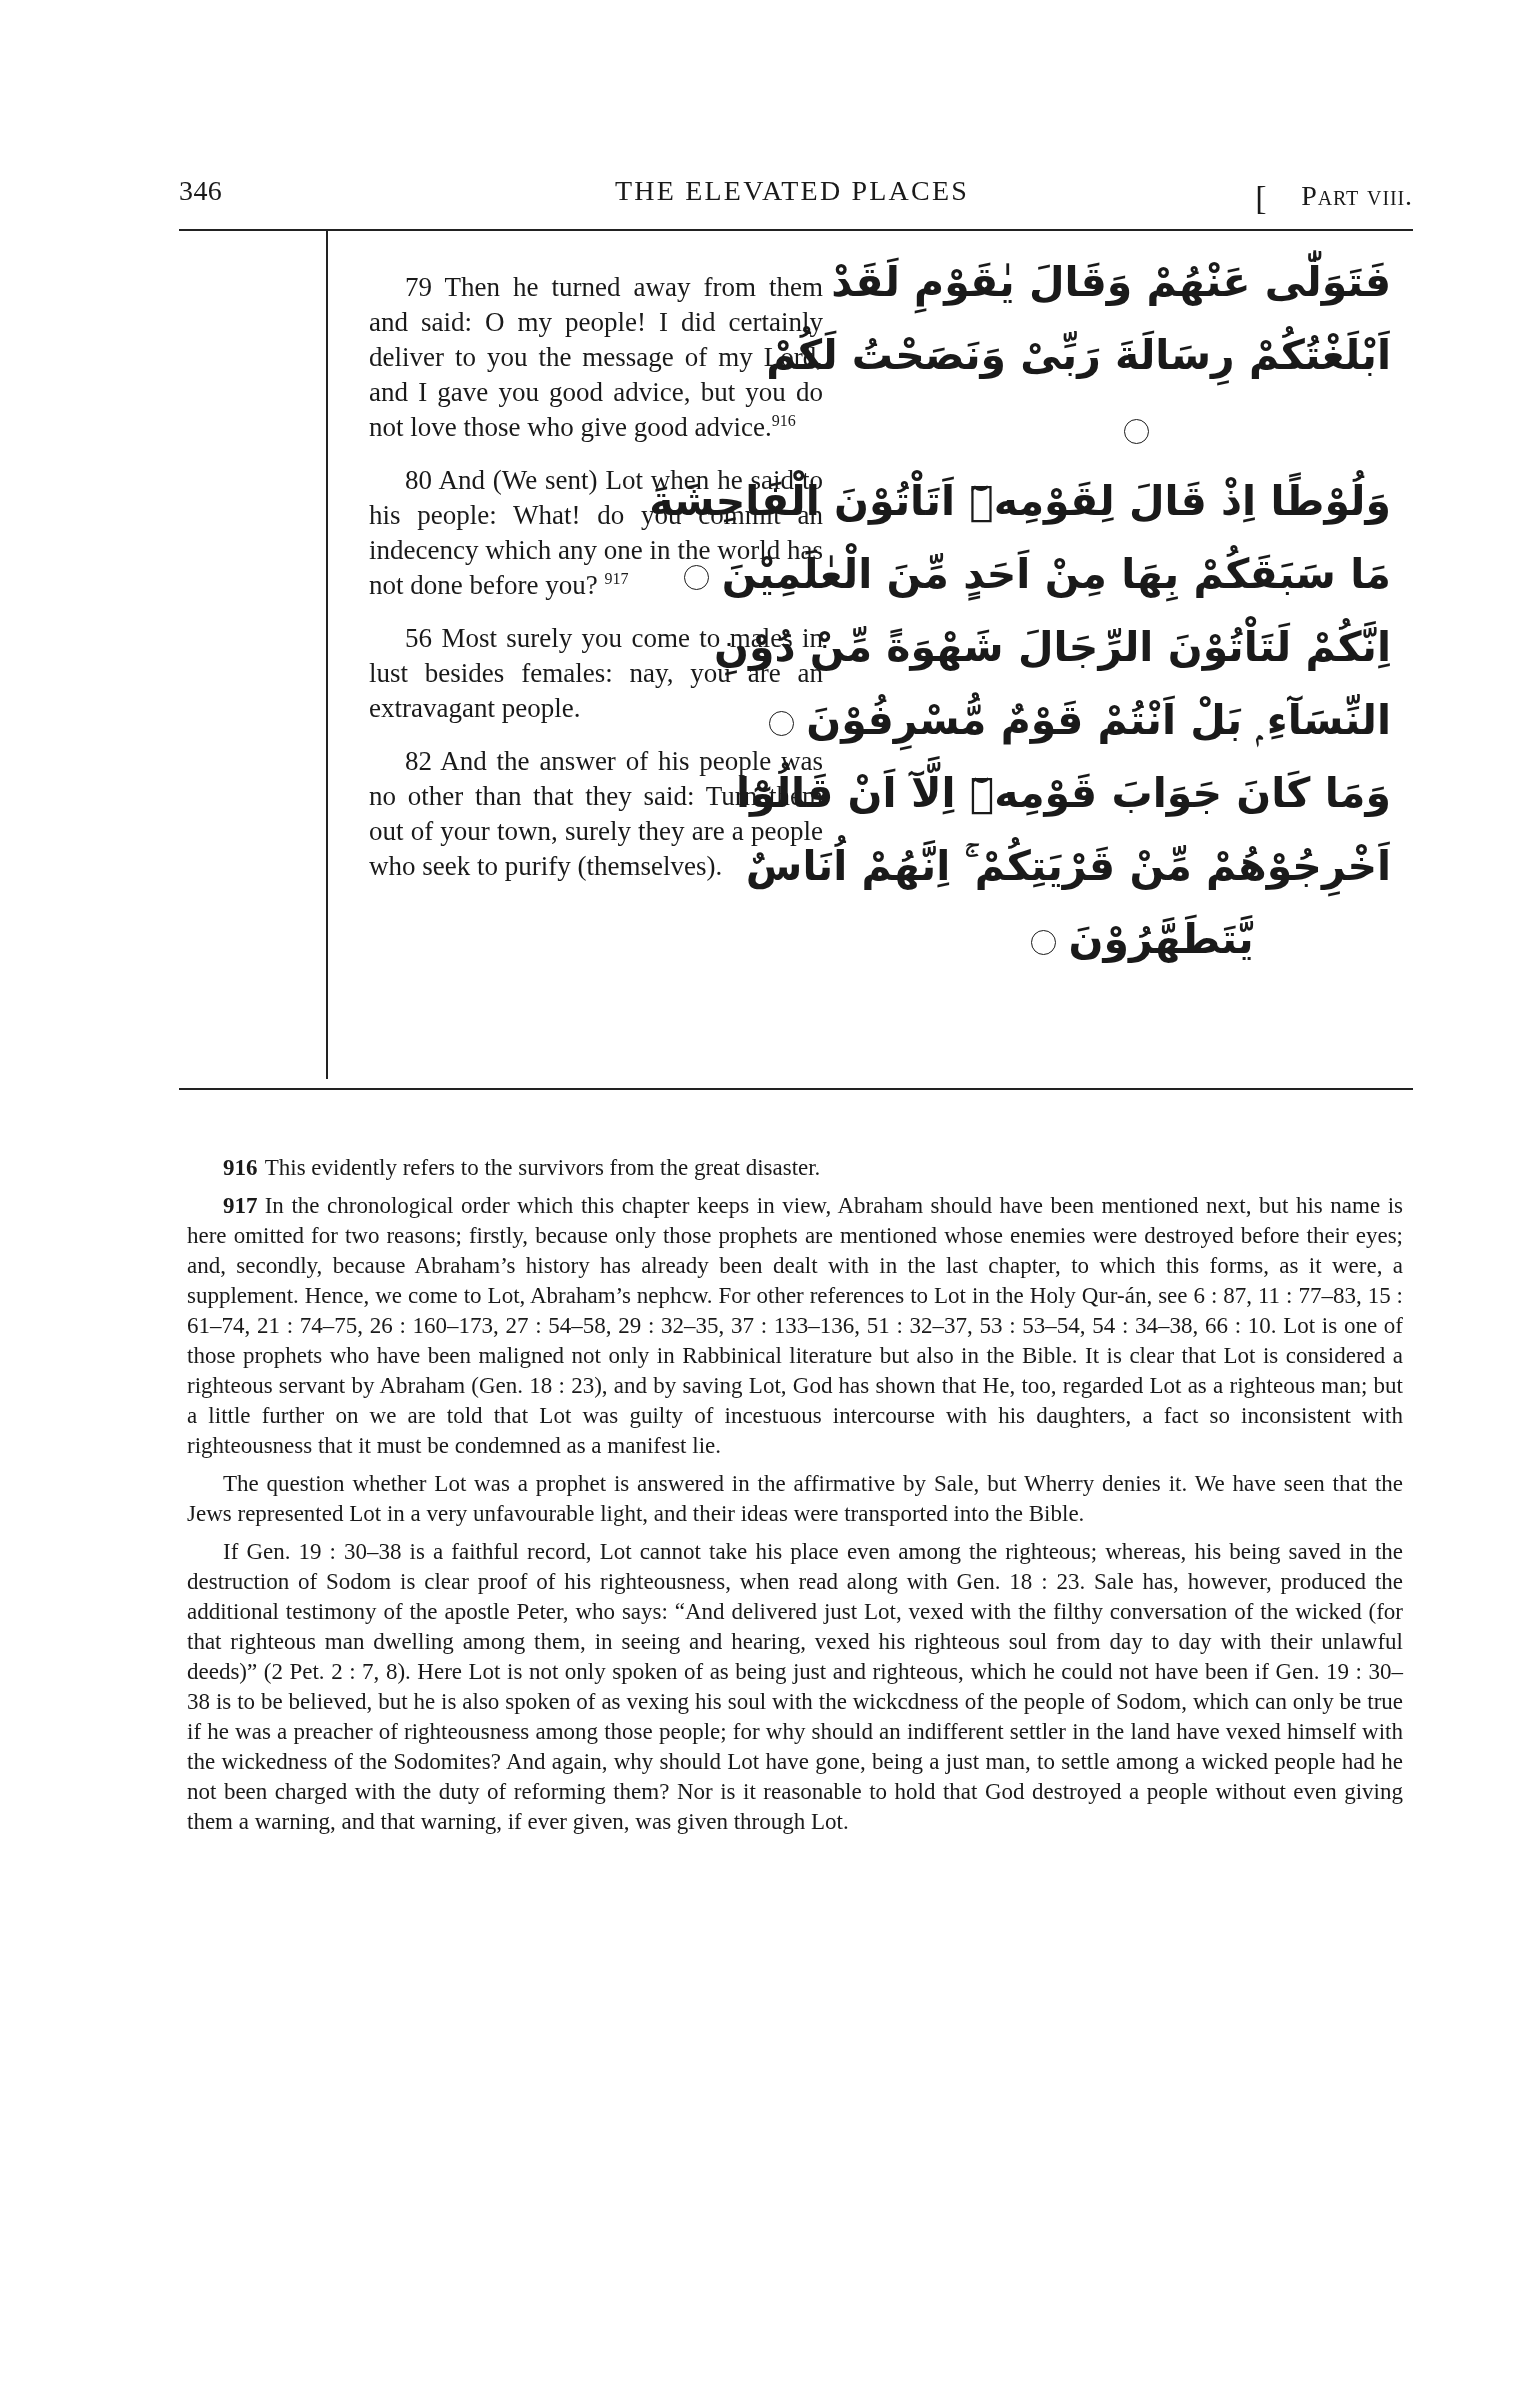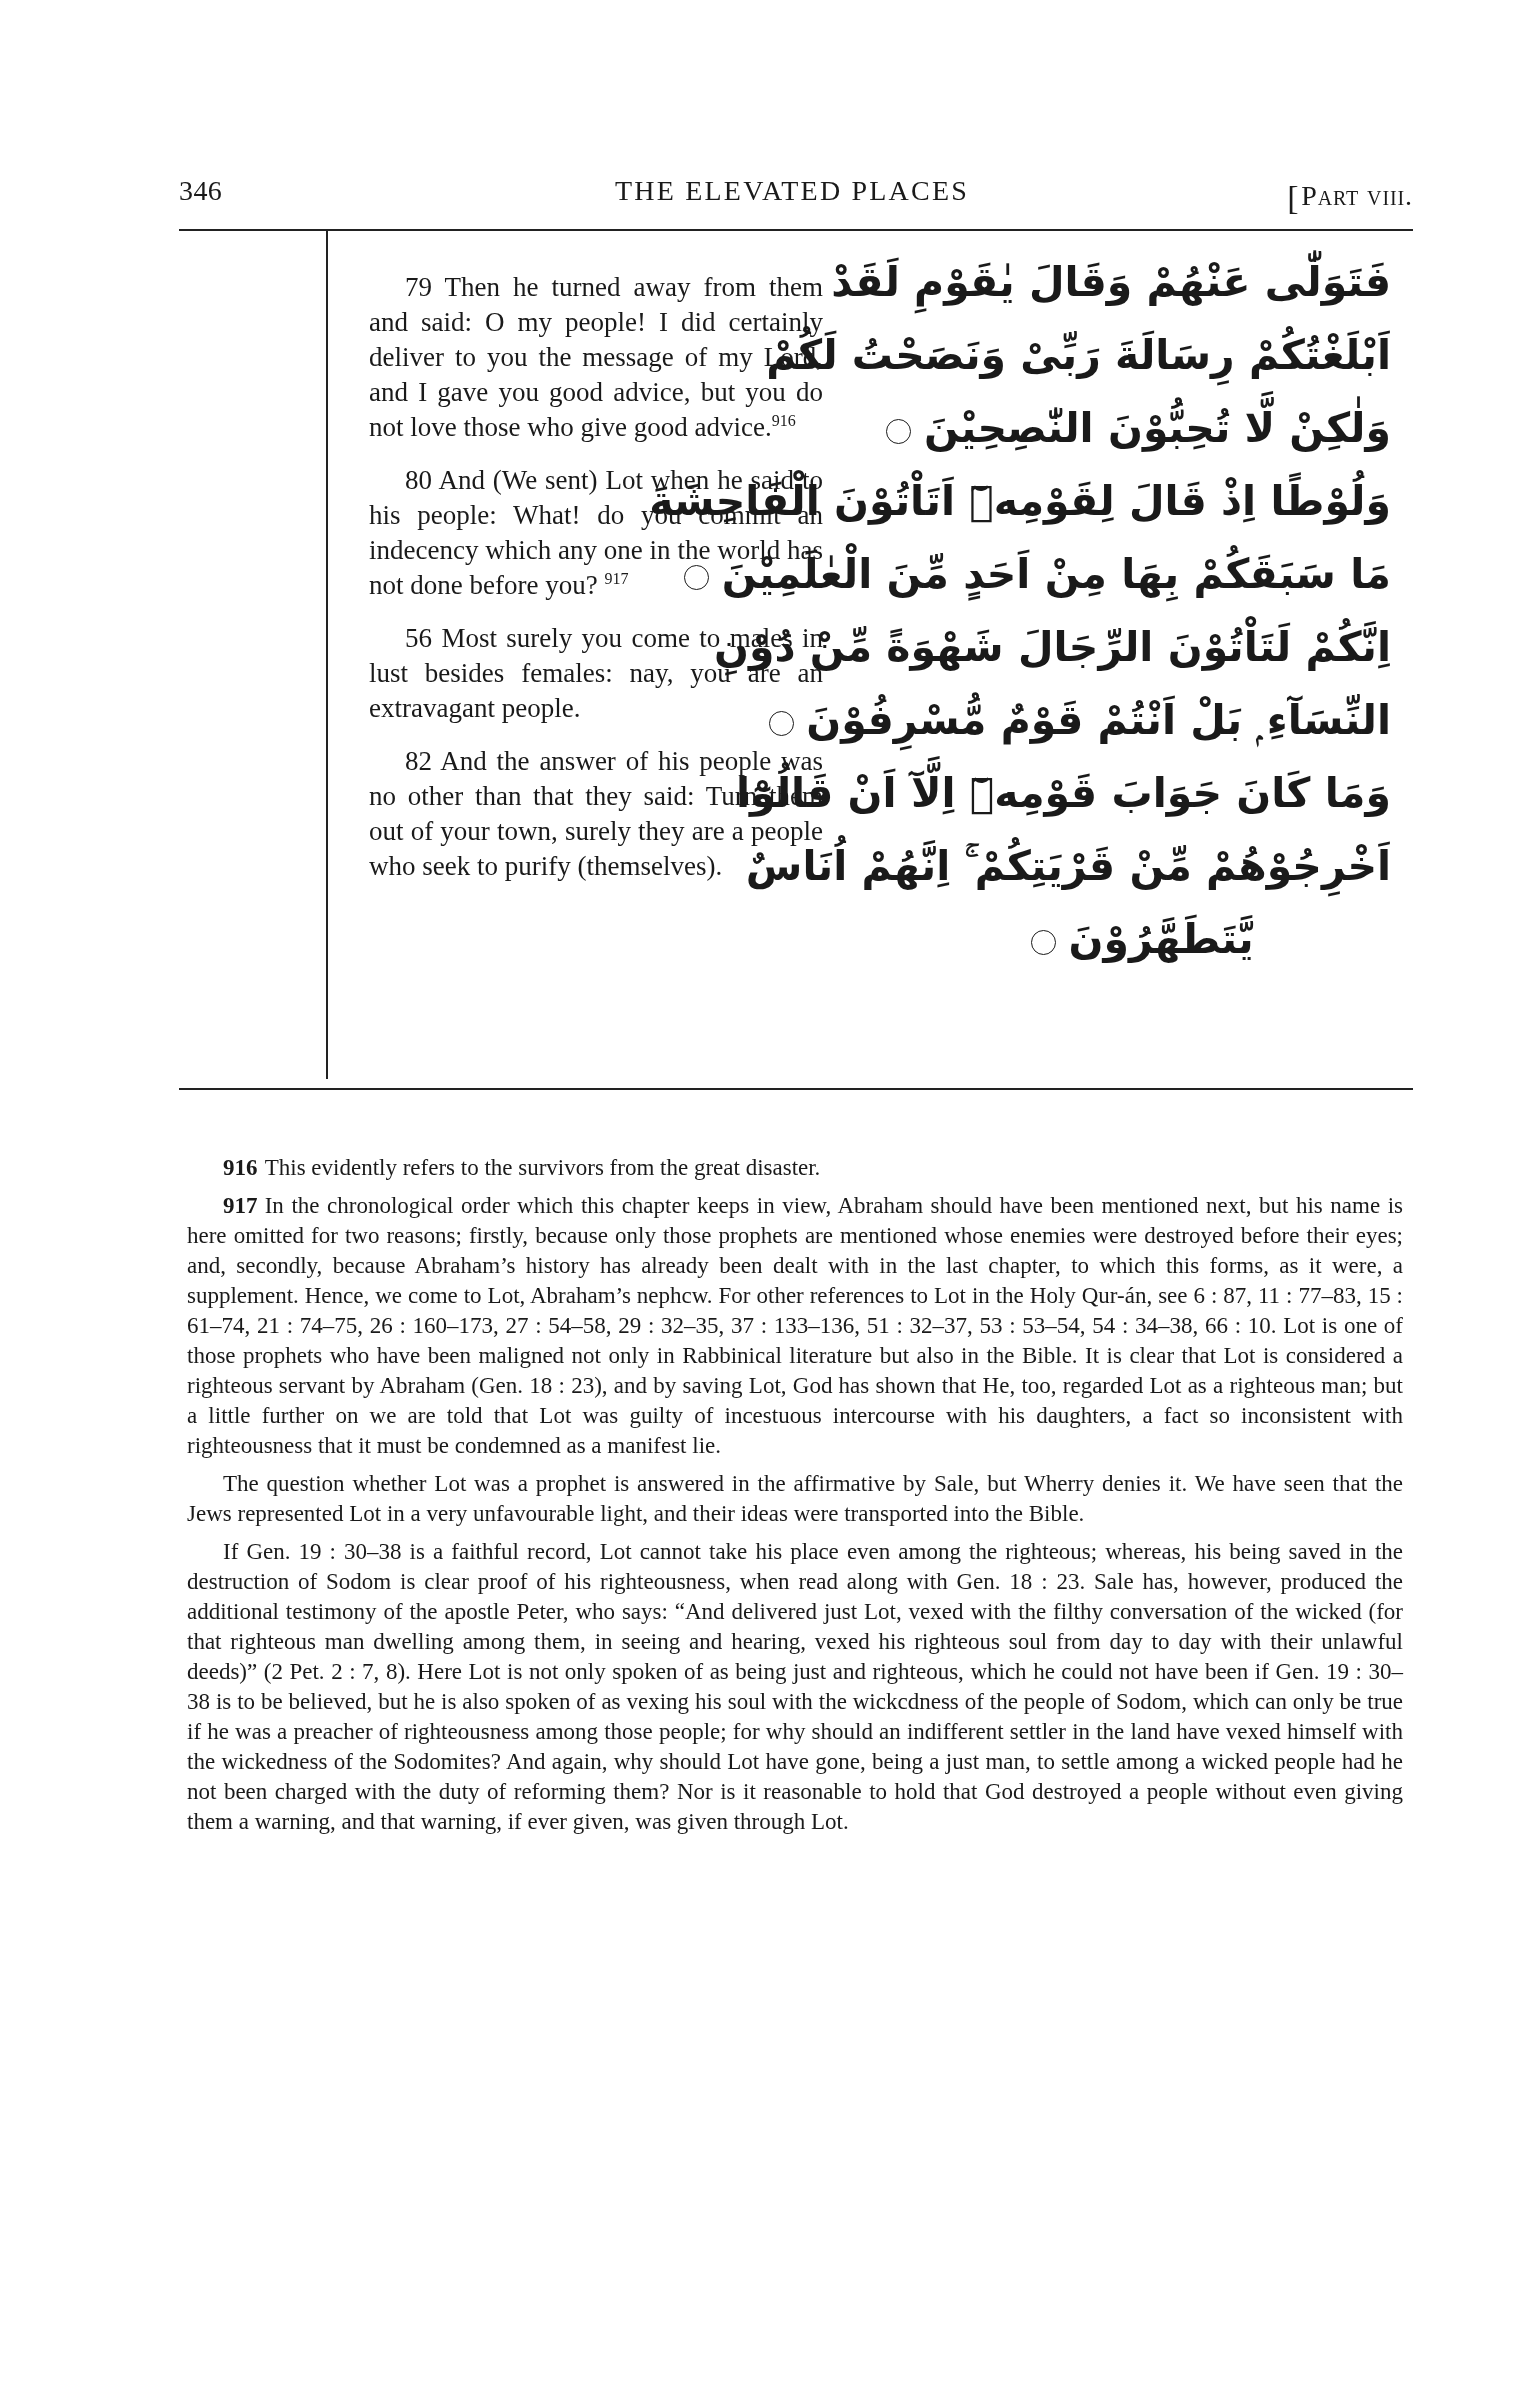--- a/index.html
+++ b/index.html
@@ -5,21 +5,21 @@
   html, body { margin: 0; padding: 0; background: #ffffff; }
   body { width: 1538px; height: 2401px; position: relative; overflow: hidden;
          font-family: "Liberation Serif", "DejaVu Serif", serif; color: #1a1a1a; }
 
   .header { position: absolute; top: 175px; left: 179px; width: 1234px; height: 39px; }
   .page-number { position: absolute; left: 0; top: 0; font-size: 28px; letter-spacing: 0.4px; }
   .running-title { position: absolute; left: 0; right: 8px; top: 0; text-align: center;
                    font-size: 28px; letter-spacing: 2.2px; }
   .part-label { position: absolute; right: 0; top: 0; font-size: 28px; letter-spacing: 0.9px; }
   .part-label .bracket { font-size: 34px; position: relative; top: 3.6px; margin-right: 1.8px; }
-  .part-label .small-caps { font-variant: small-caps; }
+  .part-label .small-caps { font-variant: small-caps; margin-left: 32px; }
 
   .rule { position: absolute; background: #222; }
   .rule-top { left: 179px; top: 229px; width: 1234px; height: 1.8px; }
   .rule-bottom { left: 179px; top: 1088px; width: 1234px; height: 1.8px; }
   .rule-vertical { left: 326px; top: 231px; width: 1.8px; height: 848px; }
 
   .translation { position: absolute; left: 351px; top: 252px; width: 490px;
                  font-size: 27px; line-height: 35px; text-align: justify; }
   .verse { margin: 18px; text-indent: 36px; }
   .verse sup { font-size: 16px; line-height: 0; vertical-align: super; }
@@ -53,21 +53,21 @@
 <div class="translation">
   <p class="verse"><span>79</span> <span>Then he turned away from them and said: O my people! I did certainly deliver to you the message of my Lord, and I gave you good advice, but you do not love those who give good advice.</span><sup>916</sup></p>
   <p class="verse"><span>80</span> <span>And (We sent) Lot when he said to his people: What! do you commit an indecency which any one in the world has not done before you?</span> <sup>917</sup></p>
   <p class="verse"><span>56</span> <span>Most surely you come to males in lust besides females: nay, you are an extravagant people.</span></p>
   <p class="verse"><span>82</span> <span>And the answer of his people was no other than that they said: Turn them out of your town, surely they are a people who seek to purify (themselves).</span></p>
 </div>
 
 <div class="arabic" lang="ar">
   <span class="arabic-line"><span>فَتَوَلّٰى عَنْهُمْ وَقَالَ يٰقَوْمِ لَقَدْ</span></span>
   <span class="arabic-line"><span>اَبْلَغْتُكُمْ رِسَالَةَ رَبِّىْ وَنَصَحْتُ لَكُمْ</span></span>
-  <span class="arabic-line center"><span>وَلٰكِنْ لَّا تُحِبُّوْنَ النّٰصِحِيْنَ</span><span class="ayah-mark"></span></span>
+  <span class="arabic-line center"><span class="ayah-mark"></span></span>
   <span class="arabic-line"><span>وَلُوْطًا اِذْ قَالَ لِقَوْمِهٖٓ اَتَاْتُوْنَ الْفَاحِشَةَ</span></span>
   <span class="arabic-line"><span>مَا سَبَقَكُمْ بِهَا مِنْ اَحَدٍ مِّنَ الْعٰلَمِيْنَ</span><span class="ayah-mark"></span></span>
   <span class="arabic-line"><span>اِنَّكُمْ لَتَاْتُوْنَ الرِّجَالَ شَهْوَةً مِّنْ دُوْنِ</span></span>
   <span class="arabic-line"><span>النِّسَآءِ ۭ بَلْ اَنْتُمْ قَوْمٌ مُّسْرِفُوْنَ</span><span class="ayah-mark"></span></span>
   <span class="arabic-line"><span>وَمَا كَانَ جَوَابَ قَوْمِهٖٓ اِلَّآ اَنْ قَالُوْٓا</span></span>
   <span class="arabic-line"><span>اَخْرِجُوْهُمْ مِّنْ قَرْيَتِكُمْ ۚ اِنَّهُمْ اُنَاسٌ</span></span>
   <span class="arabic-line center"><span>يَّتَطَهَّرُوْنَ</span><span class="ayah-mark"></span></span>
 </div>
 
 <div class="footnotes">

